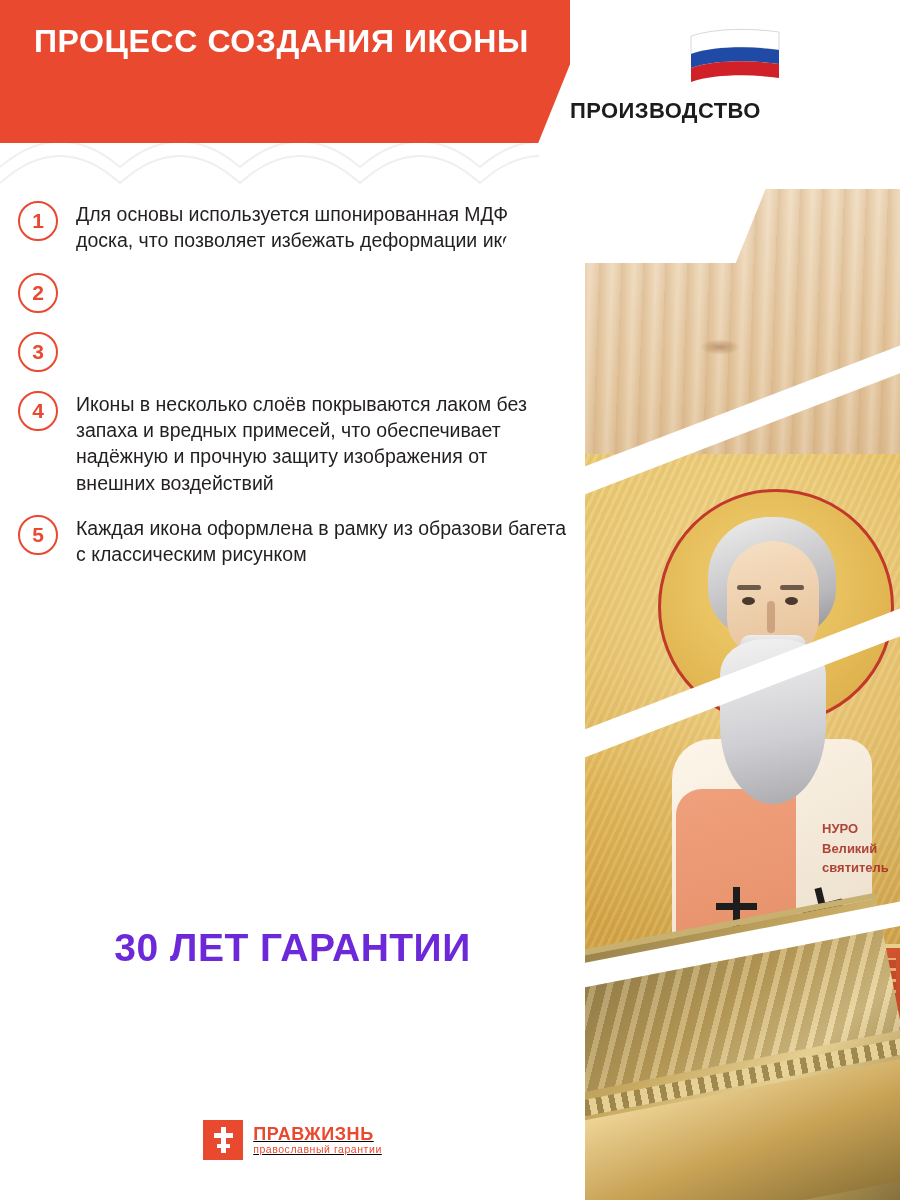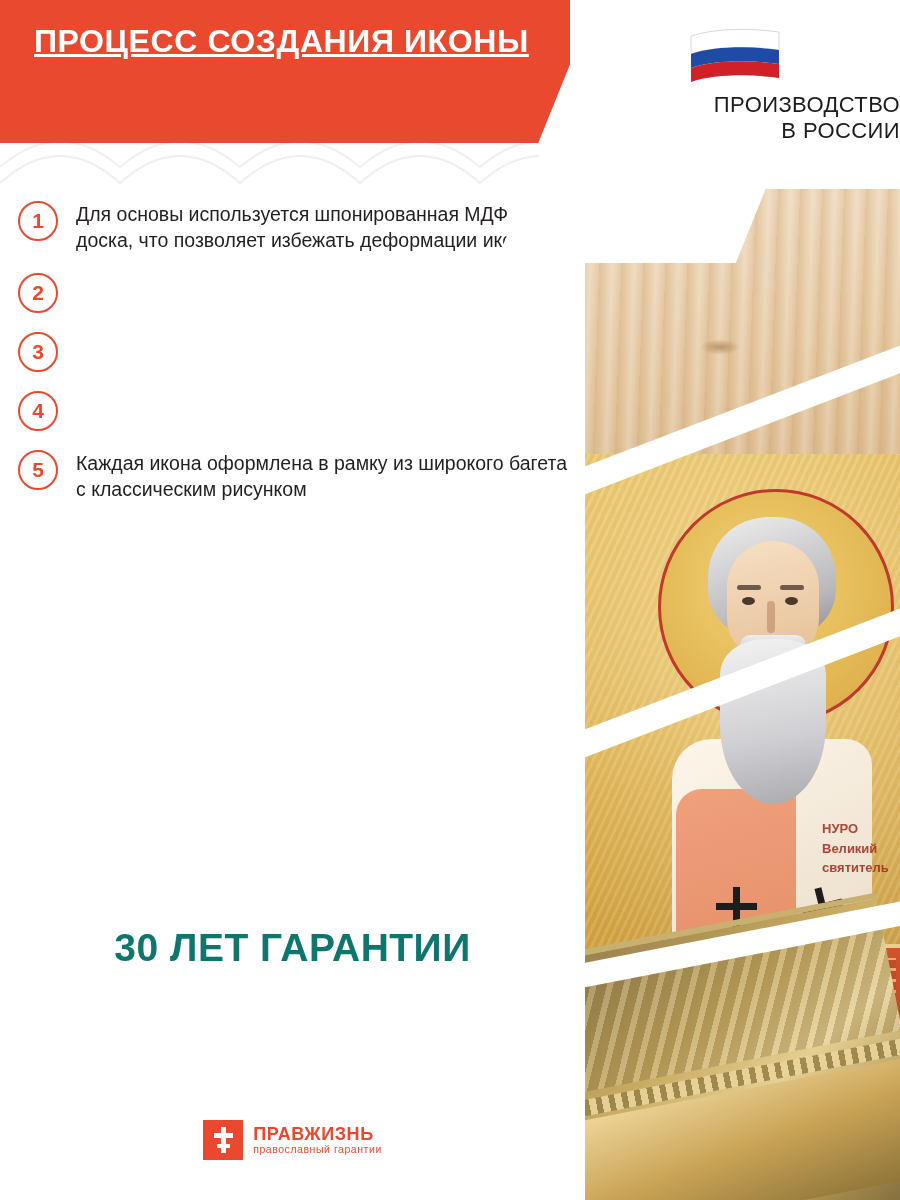--- a/index.html
+++ b/index.html
@@ -37,44 +37,43 @@
   .banner-text {
     position: absolute;
     top: 22px; left: 34px;
     width: 560px;
     color: #ffffff;
     font-weight: bold;
     font-size: 32px;
     line-height: 1.24;
     letter-spacing: 0.6px;
     text-transform: uppercase;
-    text-decoration: underline;
   }
   .banner-text .l2 { font-size: 33px; }
 
   
   .russia {
     position: absolute;
     top: 0; right: 0;
     width: 330px; height: 175px;
     background: #ffffff;
     z-index: 6;
   }
   .flag {
     position: absolute;
     top: 26px; left: 50%;
     transform: translateX(-50%);
     width: 92px; height: 58px;
   }
   .flag svg { display: block; width: 92px; height: 58px; }
   .russia-label {
     position: absolute;
-    top: 92px; left: 0; right: 0;
-    text-align: right;
-    font-weight: normal;
+    top: 98px; left: 0; right: 0;
+    text-align: left;
+    font-weight: bold;
     font-size: 22px;
     line-height: 1.2;
     color: #1c1c1c;
     letter-spacing: 0.4px;
     text-transform: uppercase;
   }
 
   
   .ornament {
     position: absolute;
@@ -123,21 +122,21 @@
     line-height: 1.35;
     color: #231f20;
     padding-top: 2px;
   }
 
   .guarantee {
     position: absolute;
     top: 735px; left: 0;
     width: 585px;
     text-align: center;
-    color: #0f766e;
+    color: #6d28d9;
     font-weight: bold;
     font-size: 39px;
     letter-spacing: 0.5px;
     text-transform: uppercase;
   }
 
   
   .logo {
     position: absolute;
     bottom: 40px; left: 0;
@@ -164,21 +163,21 @@
     left: 11px; top: 13px;
     width: 19px; height: 5px;
     background: #ffffff;
   }
   .logo-mark .cross-h2 {
     position: absolute;
     left: 14px; top: 24px;
     width: 13px; height: 4px;
     background: #ffffff;
   }
-  .logo-words { line-height: 1.05; }
+  .logo-words { line-height: 1.05; text-decoration: underline; }
   .logo-name {
     font-weight: bold;
     font-size: 18px;
     color: #e8492f;
     letter-spacing: 0.6px;
   }
   .logo-sub {
     font-size: 10.5px;
     color: #e8492f;
     letter-spacing: 0.55px;
@@ -459,24 +458,25 @@
         <div class="step-text">Для основы используется шпонированная МДФ доска, что позволяет избежать деформации иконы</div>
       </div>
       <div class="step">
         <div class="step-num">2</div>
       </div>
       <div class="step">
         <div class="step-num">3</div>
       </div>
       <div class="step">
         <div class="step-num">4</div>
+        <div class="step-text">Иконы в несколько слоёв покрываются лаком без запаха и вредных примесей, что обеспечивает надёжную и прочную защиту изображения от внешних воздействий</div>
       </div>
       <div class="step">
         <div class="step-num">5</div>
-        <div class="step-text">Каждая икона оформлена в рамку из широкого багета с классическим рисунком</div>
+        <div class="step-text">Каждая икона оформлена в рамку из образови багета с классическим рисунком</div>
       </div>
     </div>
 
     <div class="guarantee">30 лет гарантии</div>
 
     <div class="logo">
       <div class="logo-mark">
         <span class="cross-v"></span>
           <span class="cross-h1"></span>
           <span class="cross-h2"></span>
@@ -499,17 +499,16 @@
   <div class="russia">
     <div class="flag">
       <svg viewBox="0 0 92 58" aria-hidden="true">
         <path d="M2 10 C 26 2, 62 2, 90 6 L 90 24 C 62 20, 26 20, 2 28 Z" fill="#ffffff" stroke="#d8d8d8" stroke-width="1"></path>
         <path d="M2 28 C 26 20, 62 20, 90 24 L 90 38 C 62 34, 26 34, 2 42 Z" fill="#1f4aa5"></path>
         <path d="M2 42 C 26 34, 62 34, 90 38 L 90 52 C 62 48, 26 48, 2 56 Z" fill="#cf2127"></path>
       </svg>
     </div>
     <div class="russia-label">
       <div>Производство</div>
-      <div>в России</div>
     </div>
   </div>
 
 </div>
 
 </body></html>

